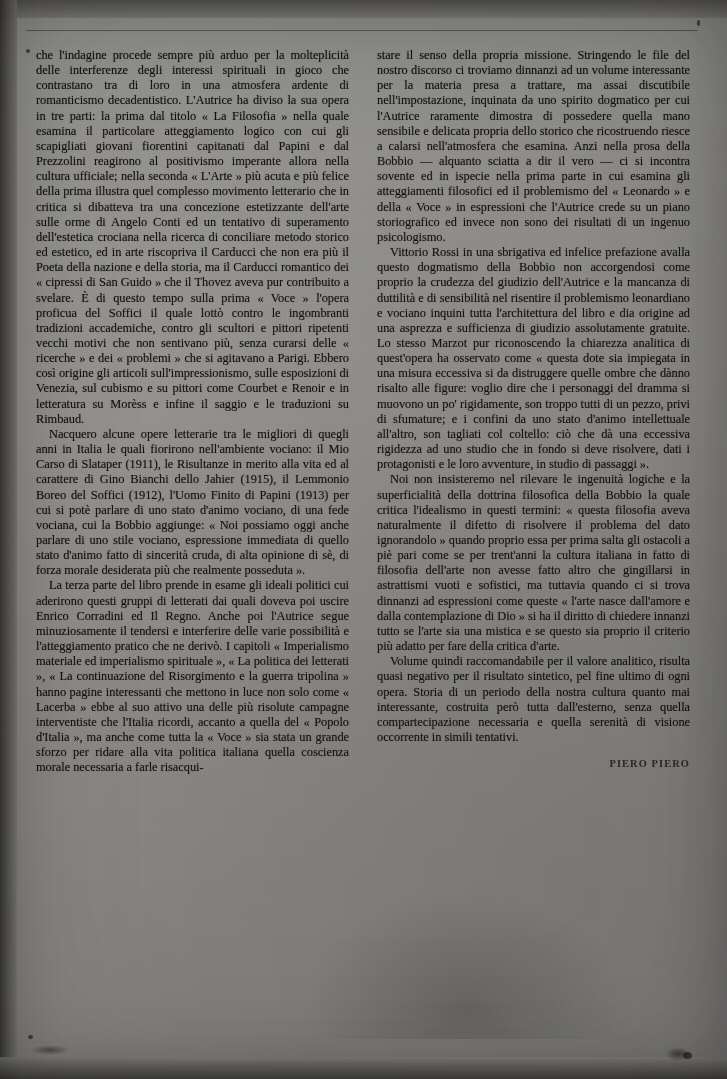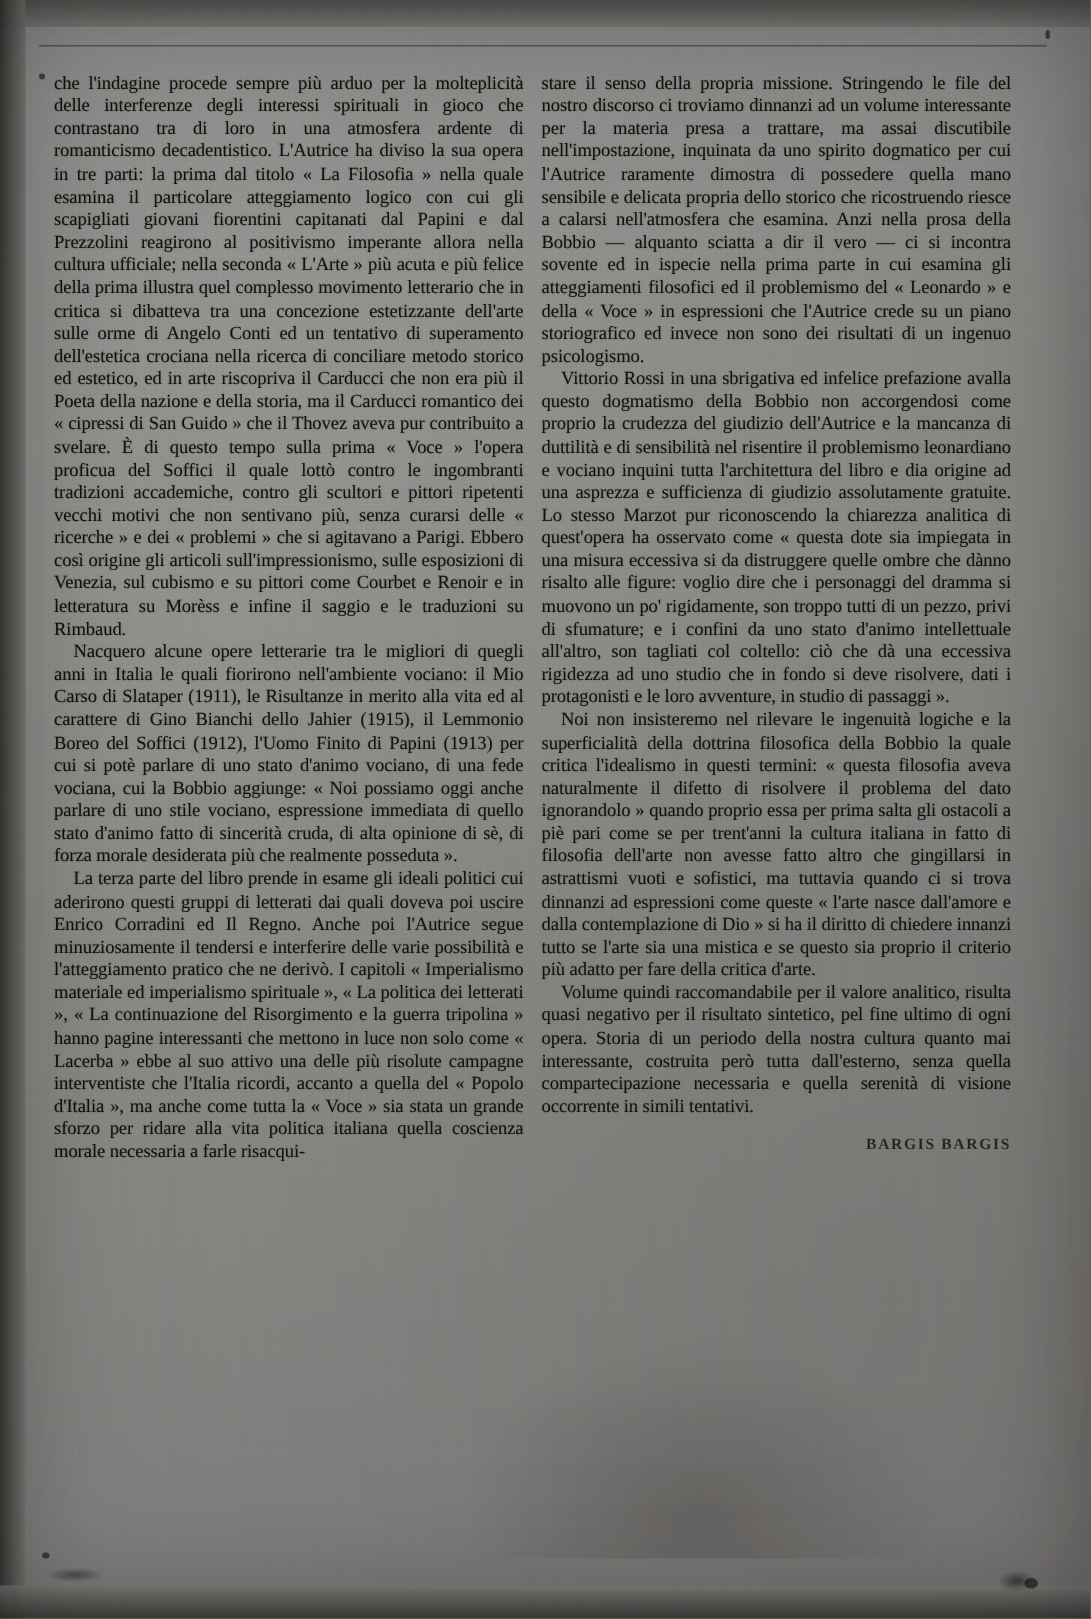--- a/index.html
+++ b/index.html
@@ -74,21 +74,21 @@
     background: #2a2926;
     border-radius: 50%;
     opacity: .75;
   }
   #content {
     position: absolute;
     left: 36px;
     top: 48px;
     width: 655px;
     display: flex;
-    gap: 12px;
+    gap: 28px;
   }
   .col {
     width: 313px;
   }
   p {
     margin: 0;
     text-align: justify;
     font-size: 12.4px;
     line-height: 15.15px;
     color: #15140f;
@@ -144,21 +144,21 @@
     <div class="col">
       <p class="first">che l'indagine procede sempre più arduo per la molteplicità delle interferenze degli interessi spirituali in gioco che contrastano tra di loro in una atmosfera ardente di romanticismo decadentistico. L'Autrice ha diviso la sua opera in tre parti: la prima dal titolo « La Filosofia » nella quale esamina il particolare atteggiamento logico con cui gli scapigliati giovani fiorentini capitanati dal Papini e dal Prezzolini reagirono al positivismo imperante allora nella cultura ufficiale; nella seconda « L'Arte » più acuta e più felice della prima illustra quel complesso movimento letterario che in critica si dibatteva tra una concezione estetizzante dell'arte sulle orme di Angelo Conti ed un tentativo di superamento dell'estetica crociana nella ricerca di conciliare metodo storico ed estetico, ed in arte riscopriva il Carducci che non era più il Poeta della nazione e della storia, ma il Carducci romantico dei « cipressi di San Guido » che il Thovez aveva pur contribuito a svelare. È di questo tempo sulla prima « Voce » l'opera proficua del Soffici il quale lottò contro le ingombranti tradizioni accademiche, contro gli scultori e pittori ripetenti vecchi motivi che non sentivano più, senza curarsi delle « ricerche » e dei « problemi » che si agitavano a Parigi. Ebbero così origine gli articoli sull'impressionismo, sulle esposizioni di Venezia, sul cubismo e su pittori come Courbet e Renoir e in letteratura su Morèss e infine il saggio e le traduzioni su Rimbaud.</p>
       <p>Nacquero alcune opere letterarie tra le migliori di quegli anni in Italia le quali fiorirono nell'ambiente vociano: il Mio Carso di Slataper (1911), le Risultanze in merito alla vita ed al carattere di Gino Bianchi dello Jahier (1915), il Lemmonio Boreo del Soffici (1912), l'Uomo Finito di Papini (1913) per cui si potè parlare di uno stato d'animo vociano, di una fede vociana, cui la Bobbio aggiunge: « Noi possiamo oggi anche parlare di uno stile vociano, espressione immediata di quello stato d'animo fatto di sincerità cruda, di alta opinione di sè, di forza morale desiderata più che realmente posseduta ».</p>
       <p>La terza parte del libro prende in esame gli ideali politici cui aderirono questi gruppi di letterati dai quali doveva poi uscire Enrico Corradini ed Il Regno. Anche poi l'Autrice segue minuziosamente il tendersi e interferire delle varie possibilità e l'atteggiamento pratico che ne derivò. I capitoli « Imperialismo materiale ed imperialismo spirituale », « La politica dei letterati », « La continuazione del Risorgimento e la guerra tripolina » hanno pagine interessanti che mettono in luce non solo come « Lacerba » ebbe al suo attivo una delle più risolute campagne interventiste che l'Italia ricordi, accanto a quella del « Popolo d'Italia », ma anche come tutta la « Voce » sia stata un grande sforzo per ridare alla vita politica italiana quella coscienza morale necessaria a farle risacqui-</p>
     </div>
     <div class="col">
       <p class="first">stare il senso della propria missione. Stringendo le file del nostro discorso ci troviamo dinnanzi ad un volume interessante per la materia presa a trattare, ma assai discutibile nell'impostazione, inquinata da uno spirito dogmatico per cui l'Autrice raramente dimostra di possedere quella mano sensibile e delicata propria dello storico che ricostruendo riesce a calarsi nell'atmosfera che esamina. Anzi nella prosa della Bobbio — alquanto sciatta a dir il vero — ci si incontra sovente ed in ispecie nella prima parte in cui esamina gli atteggiamenti filosofici ed il problemismo del « Leonardo » e della « Voce » in espressioni che l'Autrice crede su un piano storiografico ed invece non sono dei risultati di un ingenuo psicologismo.</p>
       <p>Vittorio Rossi in una sbrigativa ed infelice prefazione avalla questo dogmatismo della Bobbio non accorgendosi come proprio la crudezza del giudizio dell'Autrice e la mancanza di duttilità e di sensibilità nel risentire il problemismo leonardiano e vociano inquini tutta l'architettura del libro e dia origine ad una asprezza e sufficienza di giudizio assolutamente gratuite. Lo stesso Marzot pur riconoscendo la chiarezza analitica di quest'opera ha osservato come « questa dote sia impiegata in una misura eccessiva si da distruggere quelle ombre che dànno risalto alle figure: voglio dire che i personaggi del dramma si muovono un po' rigidamente, son troppo tutti di un pezzo, privi di sfumature; e i confini da uno stato d'animo intellettuale all'altro, son tagliati col coltello: ciò che dà una eccessiva rigidezza ad uno studio che in fondo si deve risolvere, dati i protagonisti e le loro avventure, in studio di passaggi ».</p>
       <p>Noi non insisteremo nel rilevare le ingenuità logiche e la superficialità della dottrina filosofica della Bobbio la quale critica l'idealismo in questi termini: « questa filosofia aveva naturalmente il difetto di risolvere il problema del dato ignorandolo » quando proprio essa per prima salta gli ostacoli a piè pari come se per trent'anni la cultura italiana in fatto di filosofia dell'arte non avesse fatto altro che gingillarsi in astrattismi vuoti e sofistici, ma tuttavia quando ci si trova dinnanzi ad espressioni come queste « l'arte nasce dall'amore e dalla contemplazione di Dio » si ha il diritto di chiedere innanzi tutto se l'arte sia una mistica e se questo sia proprio il criterio più adatto per fare della critica d'arte.</p>
       <p>Volume quindi raccomandabile per il valore analitico, risulta quasi negativo per il risultato sintetico, pel fine ultimo di ogni opera. Storia di un periodo della nostra cultura quanto mai interessante, costruita però tutta dall'esterno, senza quella compartecipazione necessaria e quella serenità di visione occorrente in simili tentativi.</p>
-      <div class="signature">BARGIS BARGIS</div>
+      <div class="signature">PIERO PIERO</div>
     </div>
   </div>
 
   <div class="dark-lower-left"></div>
   <div class="smudge-bottom-left"></div>
   <div class="smudge-bottom-right"></div>
   <div id="grain"></div>
   <div id="vignette"></div>
 </div>
 

